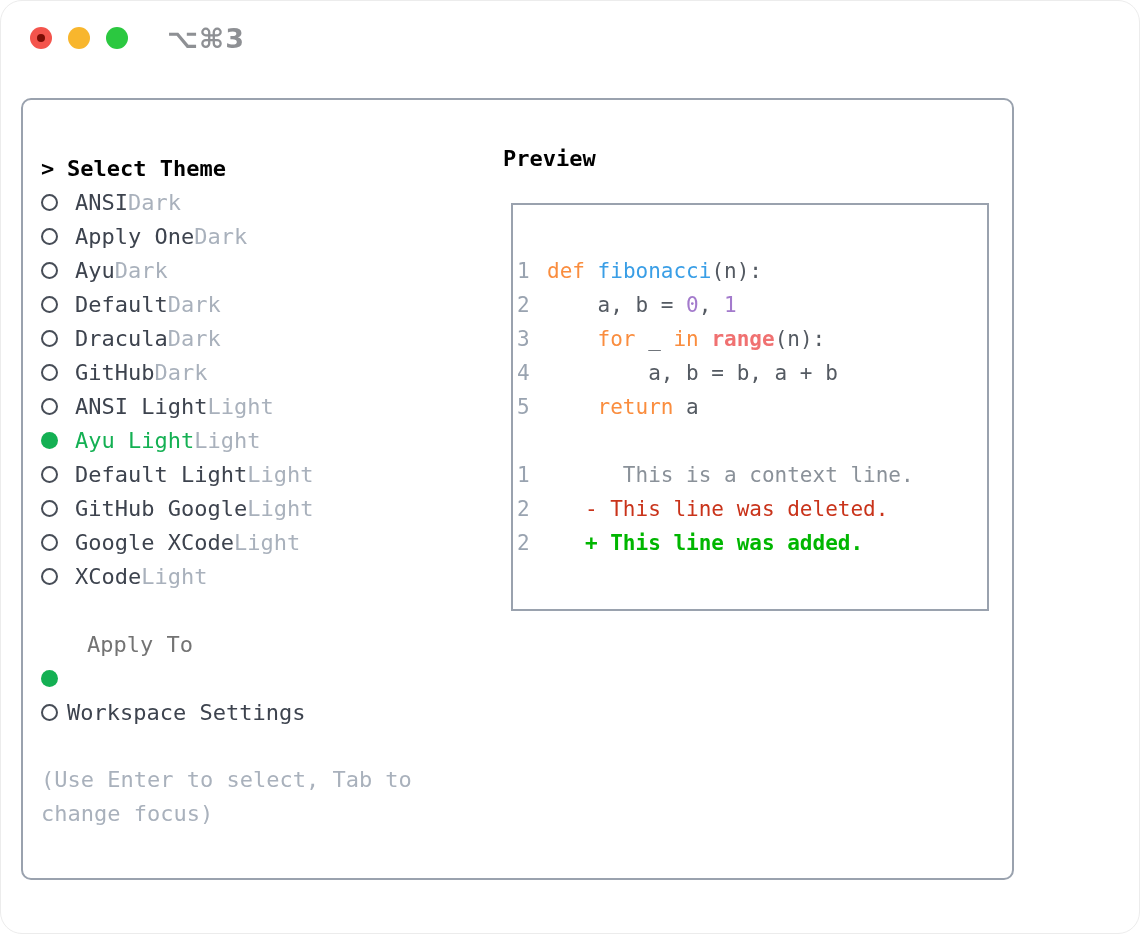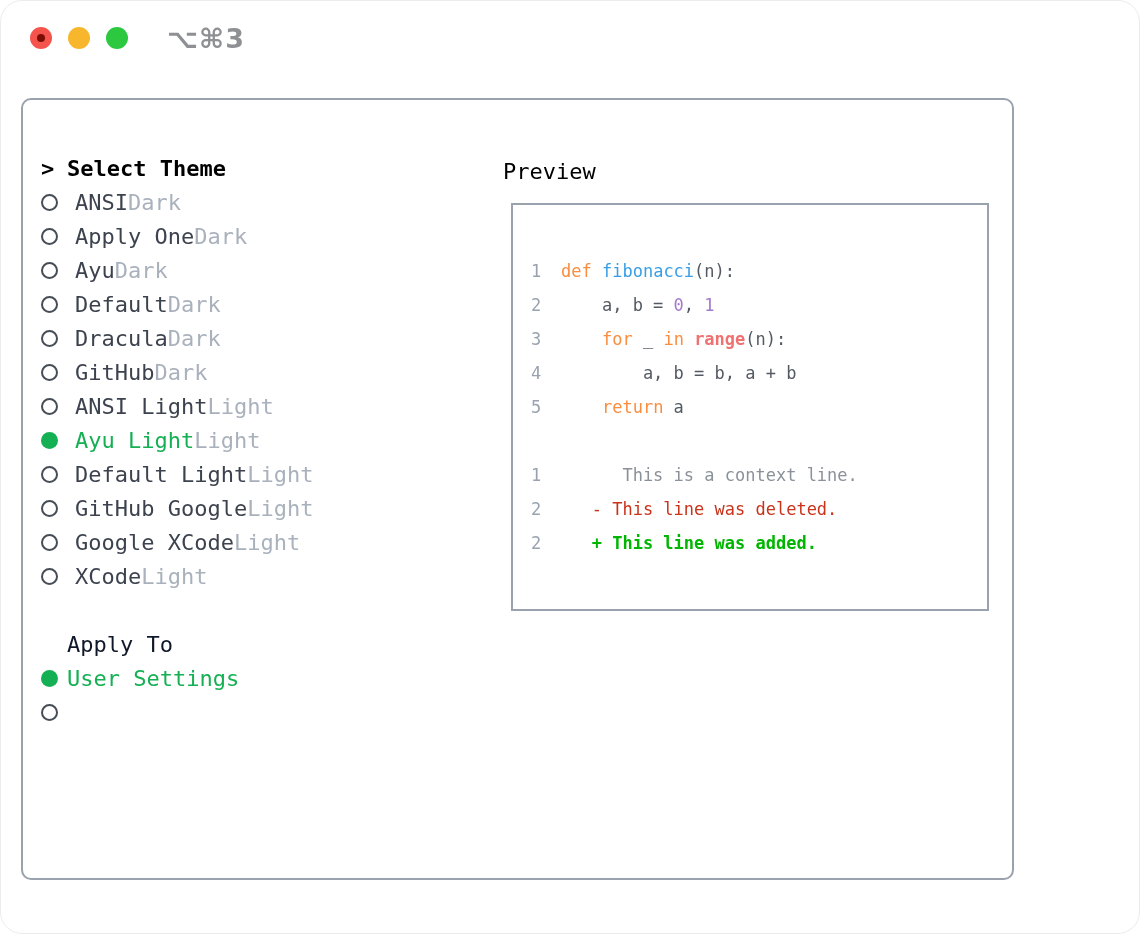--- a/index.html
+++ b/index.html
@@ -35,31 +35,31 @@
   .row{display:flex;align-items:center;height:34px;white-space:pre;}
   .row .pre{display:inline-flex;align-items:center;justify-content:flex-start;width:26px;flex:0 0 26px;}
   .cursor{font-weight:700;color:#000;}
   .hdr{font-weight:700;color:#000;}
   .circle{display:inline-block;width:13px;height:13px;border:2px solid #474d57;border-radius:50%;box-sizing:content-box;}
   .circle.filled{width:17px;height:17px;border:none;background:var(--c-green);}
   .t-name{color:var(--c-list-dark);margin-left:8px;}
   .t-suffix{color:var(--c-muted);text-align:right;}
   .selected .t-name{color:var(--c-green);}
   .spacer{height:34px;}
-  .apply-hdr{color:#0f172a;}
+  .apply-hdr{color:#737373;margin-left:20px;}
   .opt-label{color:var(--c-list-dark);}
   .selected .opt-label{color:var(--c-green);}
   .hint{width:420px;line-height:34px;color:var(--c-muted);font-size:22px;}
   
-  .preview-title{position:absolute;left:480px;top:54px;height:34px;display:flex;align-items:center;font-size:22px;font-weight:400;color:#000;}
+  .preview-title{position:absolute;left:480px;top:41px;height:34px;display:flex;align-items:center;font-size:22px;font-weight:700;color:#000;}
   .preview-box{
     position:absolute;left:488px;top:103px;width:478px;height:408px;box-sizing:border-box;
     border:2px solid var(--c-border);background:#fff;
   }
-  .code{position:absolute;left:18px;top:49px;font-size:17px;line-height:34px;white-space:pre;color:var(--c-code);}
+  .code{position:absolute;left:4px;top:49px;font-size:21px;line-height:34px;white-space:pre;color:var(--c-code);}
   .cline{height:34px;}
   .gutter{display:inline-block;width:30px;color:var(--c-gutter);}
   .tk-kw{color:var(--c-kw);}
   .tk-fn{color:var(--c-fn);}
   .tk-num{color:var(--c-num);}
   .tk-bi{color:var(--c-bi);font-weight:bold;}
   .tk-ctx{color:var(--c-ctx);}
   .tk-del{color:var(--c-del);}
   .tk-add{color:var(--c-add);font-weight:bold;}
 </style>
@@ -95,24 +95,25 @@
           <div class="row"><span class="pre"><span class="circle"></span></span><span class="t-name">GitHub Google</span> <span class="t-suffix">Light</span></div>
           <div class="row"><span class="pre"><span class="circle"></span></span><span class="t-name">Google XCode</span> <span class="t-suffix">Light</span></div>
           <div class="row"><span class="pre"><span class="circle"></span></span><span class="t-name">XCode</span> <span class="t-suffix">Light</span></div>
         </div>
       <div class="spacer"></div>
       <div class="row">
         <span class="pre"></span>
         <span class="apply-hdr">Apply To</span>
       </div>
       <div id="apply-list">
-          <div class="row selected"><span class="pre"><span class="circle filled"></span></span><span class="opt-label">User Settings</span></div>
-          <div class="row"><span class="pre"><span class="circle"></span></span></div>
+          <div class="row selected"><span class="pre"><span class="circle filled"></span></span></div>
+          <div class="row"><span class="pre"><span class="circle"></span></span><span class="opt-label">Workspace Settings</span></div>
         </div>
       <div class="spacer"></div>
+      <div class="hint">(Use Enter to select, Tab to change focus)</div>
     </div>
 
     <div class="preview-title">Preview</div>
 
     <div class="preview-box">
       <div class="code" id="code-lines"><div class="cline"><span class="gutter">1</span><span class="tk tk-kw">def</span><span class="tk"> </span><span class="tk tk-fn">fibonacci</span><span class="tk">(n):</span></div><div class="cline"><span class="gutter">2</span><span class="tk">    a, b = </span><span class="tk tk-num">0</span><span class="tk">, </span><span class="tk tk-num">1</span></div><div class="cline"><span class="gutter">3</span><span class="tk">    </span><span class="tk tk-kw">for</span><span class="tk"> _ </span><span class="tk tk-kw">in</span><span class="tk"> </span><span class="tk tk-bi">range</span><span class="tk">(n):</span></div><div class="cline"><span class="gutter">4</span><span class="tk">        a, b = b, a + b</span></div><div class="cline"><span class="gutter">5</span><span class="tk">    </span><span class="tk tk-kw">return</span><span class="tk"> a</span></div><div class="cline"><span class="gutter"></span></div><div class="cline"><span class="gutter">1</span><span class="tk tk-ctx">      This is a context line.</span></div><div class="cline"><span class="gutter">2</span><span class="tk tk-del">   - This line was deleted.</span></div><div class="cline"><span class="gutter">2</span><span class="tk tk-add">   + This line was added.</span></div></div>
     </div>
 
   </div>
 </div>

